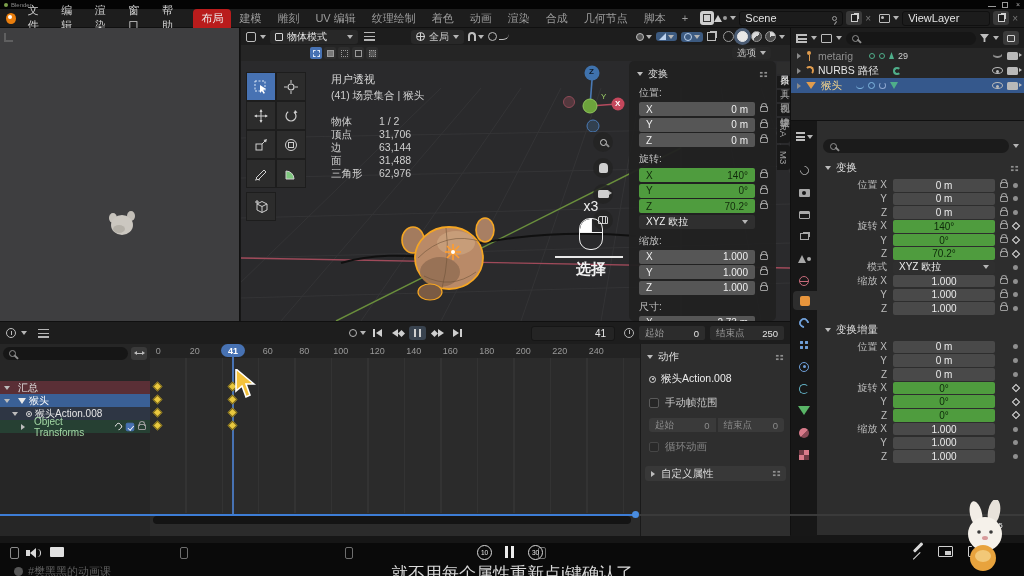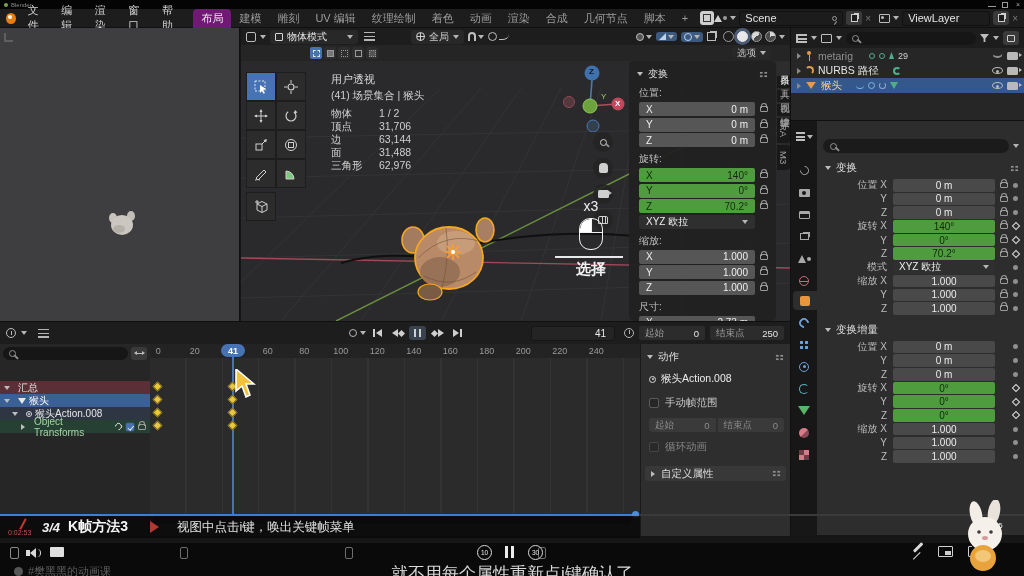--- a/index.html
+++ b/index.html
@@ -26,21 +26,21 @@
   .cb.checked{background:#4772b3;border-color:#4772b3;position:relative}
   .cb.checked::after{content:"";position:absolute;left:2.5px;top:0.5px;width:3px;height:6px;border:solid #fff;border-width:0 1.6px 1.6px 0;transform:rotate(40deg)}
   .marker{width:5px;height:5px;border-radius:50%;background:#8f8f8f;margin-left:5px;flex:none}
   .marker.mkd{width:6px;height:6px;border:1.3px solid #dedede;background:transparent;border-radius:0;transform:rotate(45deg)}
   .kf{width:7px;height:7px;background:#e9c83f;border:1px solid #7a671a;transform:rotate(45deg);position:absolute}
   .tri-o{width:0;height:0;border-left:6px solid transparent;border-right:6px solid transparent;border-top:9px solid #e09c4e}
   .disc{border-radius:50%}
   
   .menu{padding:0 8px;color:#d2d2d2}
   .wtab{padding:2px 8px;color:#9d9d9d;border-radius:4px 4px 0 0;white-space:nowrap}
-  .wtab.active{background:#701a75;color:#ededed}
+  .wtab.active{background:#b91c1c;color:#ededed}
   .idfield{background:#1c1c1c;border:1px solid #101010;border-radius:3px;height:15px;display:flex;align-items:center;padding:0 5px;color:#e3e3e3}
   .sqbtn{background:#3a3a3a;border-radius:3px;height:14px;width:16px;display:flex;align-items:center;justify-content:center}
   
   .toolbtn{width:30px;height:29px;background:#2c2c2c;border:1px solid #1d1d1d;display:flex;align-items:center;justify-content:center}
   .toolbtn.active{background:#4772b3}
   .srow{display:flex;height:13px;font-size:10.5px;color:#cfcfcf}
   .sl{width:48px}
   .hdrbox{background:#282828;border-radius:3px;height:14px;display:flex;align-items:center;padding:0 5px;gap:4px}
   .shade{width:11px;height:11px;border-radius:50%;border:1.3px solid #9a9a9a}
   
@@ -341,21 +341,21 @@
             <path d="M3 5 L8 2.5 L13 5 L13 11 L8 13.5 L3 11 Z M3 5 L8 7.5 L13 5 M8 7.5 L8 13.5" fill="none" stroke="#cfcfcf"></path>
             <line x1="1" y1="3" x2="5" y2="3" stroke="#cfcfcf"></line>
             <line x1="3" y1="1" x2="3" y2="5" stroke="#cfcfcf"></line>
           </svg>
         </span>
     </div>
 
     <div class="abs" style="left:90px;top:44px">
       <div style="font-size:11px;color:#d6d6d6">用户透视</div>
       <div style="font-size:10.5px;color:#cfcfcf;margin-top:2px">(41) 场景集合 | 猴头</div>
-      <div style="margin-top:4px">
+      <div style="margin-top:12px">
 
       <div class="srow">
             <span class="sl">物体</span>
             <span class="sv">1 / 2</span>
           </div>
           <div class="srow">
             <span class="sl">顶点</span>
             <span class="sv">31,706</span>
           </div>
           <div class="srow">
@@ -948,30 +948,20 @@
           <span style="flex:1"></span>
           <span class="i-dots"></span>
         </div>
     </div>
   </div>
 
   <div class="abs" style="left:0;top:514px;width:1024px;height:2px;background:#3a3a3a"></div>
   <div class="abs" style="left:0;top:514px;width:636px;height:2px;background:#3d7dd6"></div>
   <div class="abs disc" style="left:632px;top:511px;width:7px;height:7px;background:#4a8de0"></div>
 
-  <div class="abs flex" style="left:0;top:516px;width:640px;height:22px;background:rgba(8,8,8,0.85);gap:8px;padding:0 8px">
-    <span style="position:relative;width:26px">
-      <span class="abs" style="left:14px;top:-9px;width:2px;height:12px;background:#c0392b;transform:rotate(28deg)"></span>
-      <span class="abs" style="left:0;top:2px;font-size:7px;color:#c25050">0:02:53</span>
-    </span>
-    <span style="font-size:13px;font-style:italic;font-weight:bold;color:#f0f0f0">3/4</span>
-    <span style="font-size:14px;font-weight:bold;color:#f5f5f5">K帧方法3</span>
-    <span style="width:0;height:0;border-top:6px solid transparent;border-bottom:6px solid transparent;border-left:9px solid #b03a30;margin-left:14px"></span>
-    <span style="font-size:12.5px;color:#e2e2e2;margin-left:10px">视图中点击i键，唤出关键帧菜单</span>
-  </div>
 
   <div class="abs" style="left:0;top:543px;width:1024px;height:38px;background:#0a0a0a">
     <span class="abs" style="left:10px;top:4px;width:9px;height:12px;border:1.2px solid #8a8a8a;border-radius:2px"></span>
     <span class="abs flex" style="left:26px;top:5px">
       <span style="width:4px;height:6px;background:#d9d9d9"></span>
         <span style="width:0;height:0;border-top:5px solid transparent;border-bottom:5px solid transparent;border-right:6px solid #d9d9d9"></span>
         <span style="width:4px;height:8px;border-right:1.4px solid #d9d9d9;border-radius:0 6px 6px 0;margin-left:1px"></span>
     </span>
     <span class="abs" style="left:50px;top:4px;width:14px;height:10px;background:#e0e0e0;border-radius:1px"></span>
     <span class="abs" style="left:180px;top:4px;width:8px;height:12px;border:1.2px solid #6e6e6e;border-radius:2px"></span>

